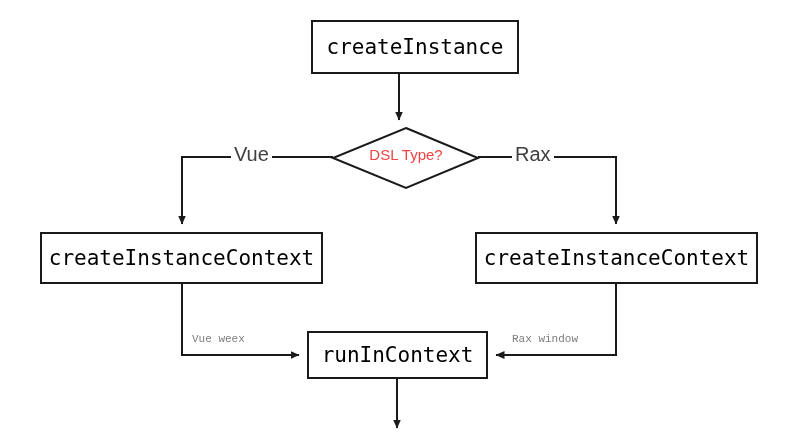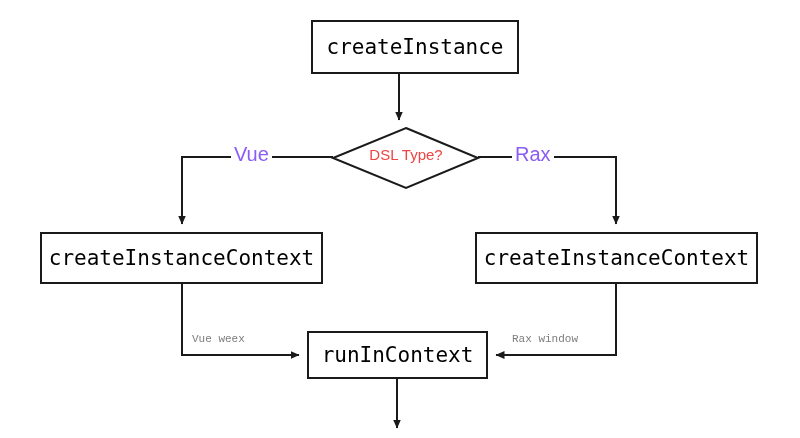--- a/index.html
+++ b/index.html
@@ -58,21 +58,21 @@
   #node-run-in-context {
     left: 307px;
     top: 331px;
     width: 181px;
     height: 48px;
   }
   .branch-label {
     position: absolute;
     font-family: "Liberation Sans", sans-serif;
     font-size: 20px;
-    color: #8b5cf6;
+    color: #404040;
     background: #ffffff;
     padding: 0 3px;
     white-space: nowrap;
   }
   #label-vue {
     left: 231px;
     top: 143px;
   }
   #label-rax {
     left: 512px;

